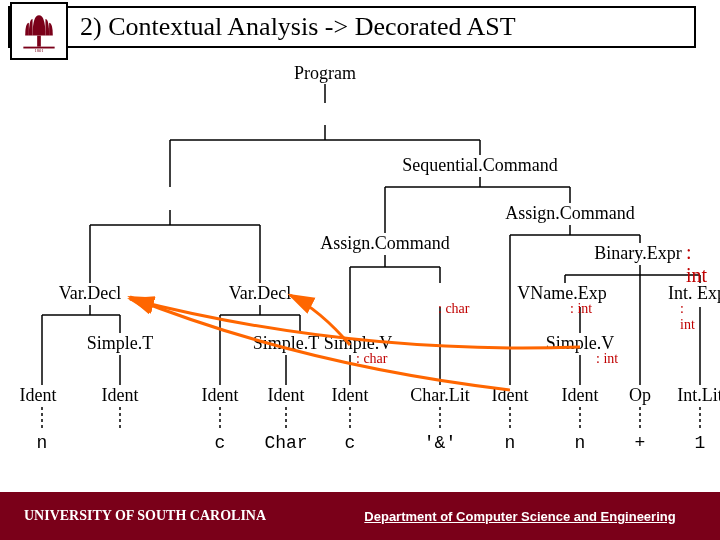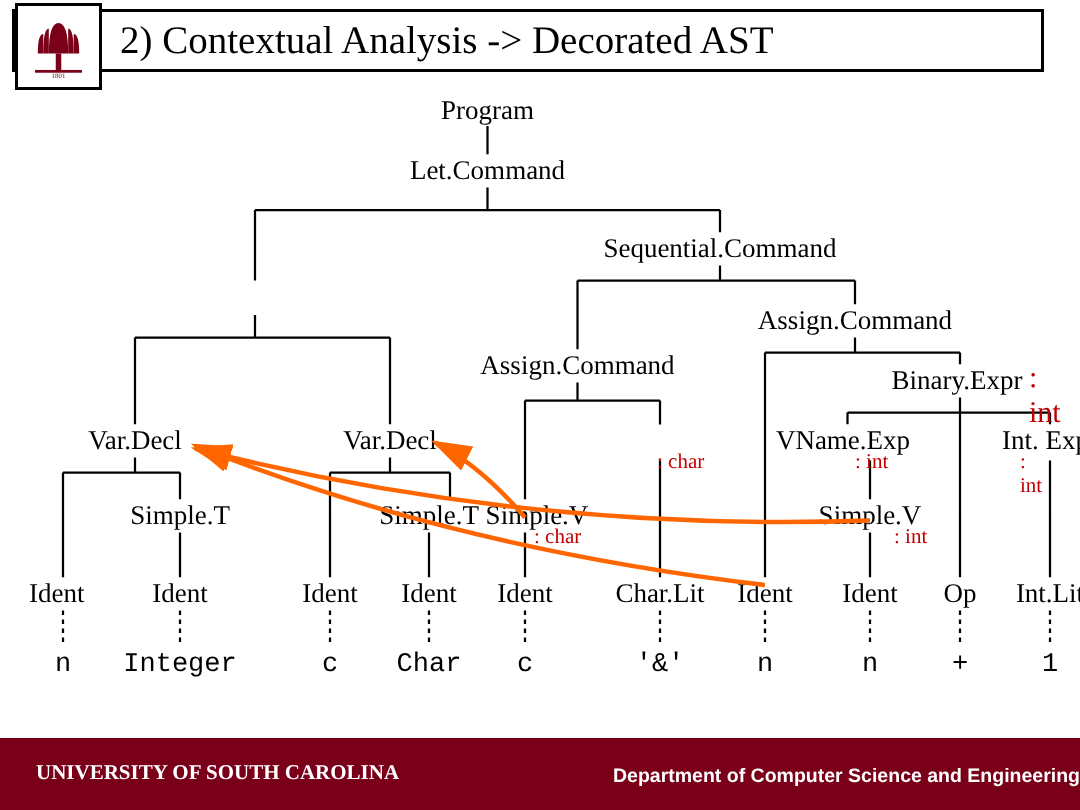--- a/index.html
+++ b/index.html
@@ -84,22 +84,23 @@
     font-family: Liberation Serif, serif;
     font-weight: bold;
     font-size: 14px;
     padding-left: 24px;
     flex: 0 0 320px;
   }
   .footer-right {
     font-family: Arial, sans-serif;
     font-weight: bold;
     font-size: 13px;
-    text-align: right;
+    text-align: center;
     flex: 1;
+    text-decoration: underline;
   }
 </style>
 </head>
 <body>
 
 <div class="logo">
   <svg viewBox="0 0 50 50">
     <rect x="23" y="30" width="4" height="12" fill="#7a0019"></rect>
     <path d="M18 30 Q18 8 25 8 Q32 8 32 30 Z" fill="#7a0019"></path>
     <path d="M14 30 Q14 12 18 12 L18 30 Z" fill="#7a0019"></path>
@@ -184,21 +185,20 @@
         <line x1="440" y1="352" x2="440" y2="375"></line>
         <line x1="510" y1="352" x2="510" y2="375"></line>
         <line x1="580" y1="352" x2="580" y2="375"></line>
         <line x1="640" y1="352" x2="640" y2="375"></line>
         <line x1="700" y1="352" x2="700" y2="375"></line>
       </g>
     </g>
   </svg>
 
   <div class="node" style="left:325px;top:8px">Program</div>
-  <div class="node" style="left:325px;top:48px">Let.Command</div>
   <div class="node" style="left:480px;top:100px">Sequential.Command</div>
   <div class="node" style="left:570px;top:148px">Assign.Command</div>
   <div class="node" style="left:385px;top:178px">Assign.Command</div>
   <div class="node" style="left:638px;top:188px">Binary.Expr</div>
   <span class="ann" style="left:686px;top:186px;font-size:20px">: int</span>
 
   <div class="node" style="left:90px;top:228px">Var.Decl</div>
   <div class="node" style="left:260px;top:228px">Var.Decl</div>
   <span class="ann" style="left:438px;top:246px">: char</span>
   <div class="node" style="left:562px;top:228px">VName.Exp</div>
@@ -218,21 +218,20 @@
   <div class="node" style="left:220px;top:330px">Ident</div>
   <div class="node" style="left:286px;top:330px">Ident</div>
   <div class="node" style="left:350px;top:330px">Ident</div>
   <div class="node" style="left:440px;top:330px">Char.Lit</div>
   <div class="node" style="left:510px;top:330px">Ident</div>
   <div class="node" style="left:580px;top:330px">Ident</div>
   <div class="node" style="left:640px;top:330px">Op</div>
   <div class="node" style="left:700px;top:330px">Int.Lit</div>
 
   <div class="node leaf" style="left:42px;top:378px">n</div>
-  <div class="node leaf" style="left:120px;top:378px">Integer</div>
   <div class="node leaf" style="left:220px;top:378px">c</div>
   <div class="node leaf" style="left:286px;top:378px">Char</div>
   <div class="node leaf" style="left:350px;top:378px">c</div>
   <div class="node leaf" style="left:440px;top:378px">'&amp;'</div>
   <div class="node leaf" style="left:510px;top:378px">n</div>
   <div class="node leaf" style="left:580px;top:378px">n</div>
   <div class="node leaf" style="left:640px;top:378px">+</div>
   <div class="node leaf" style="left:700px;top:378px">1</div>
 
   <svg class="arrows">

